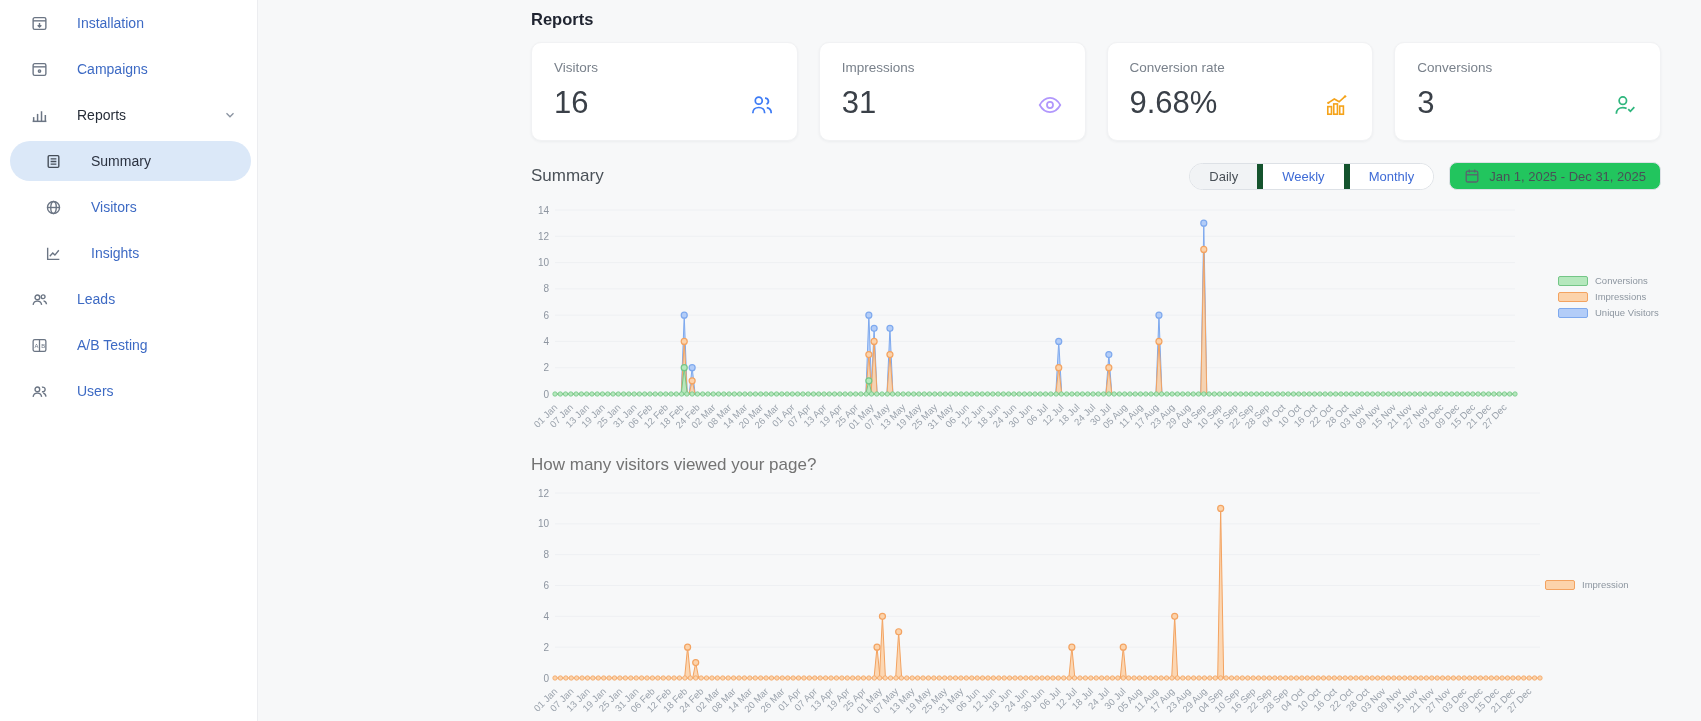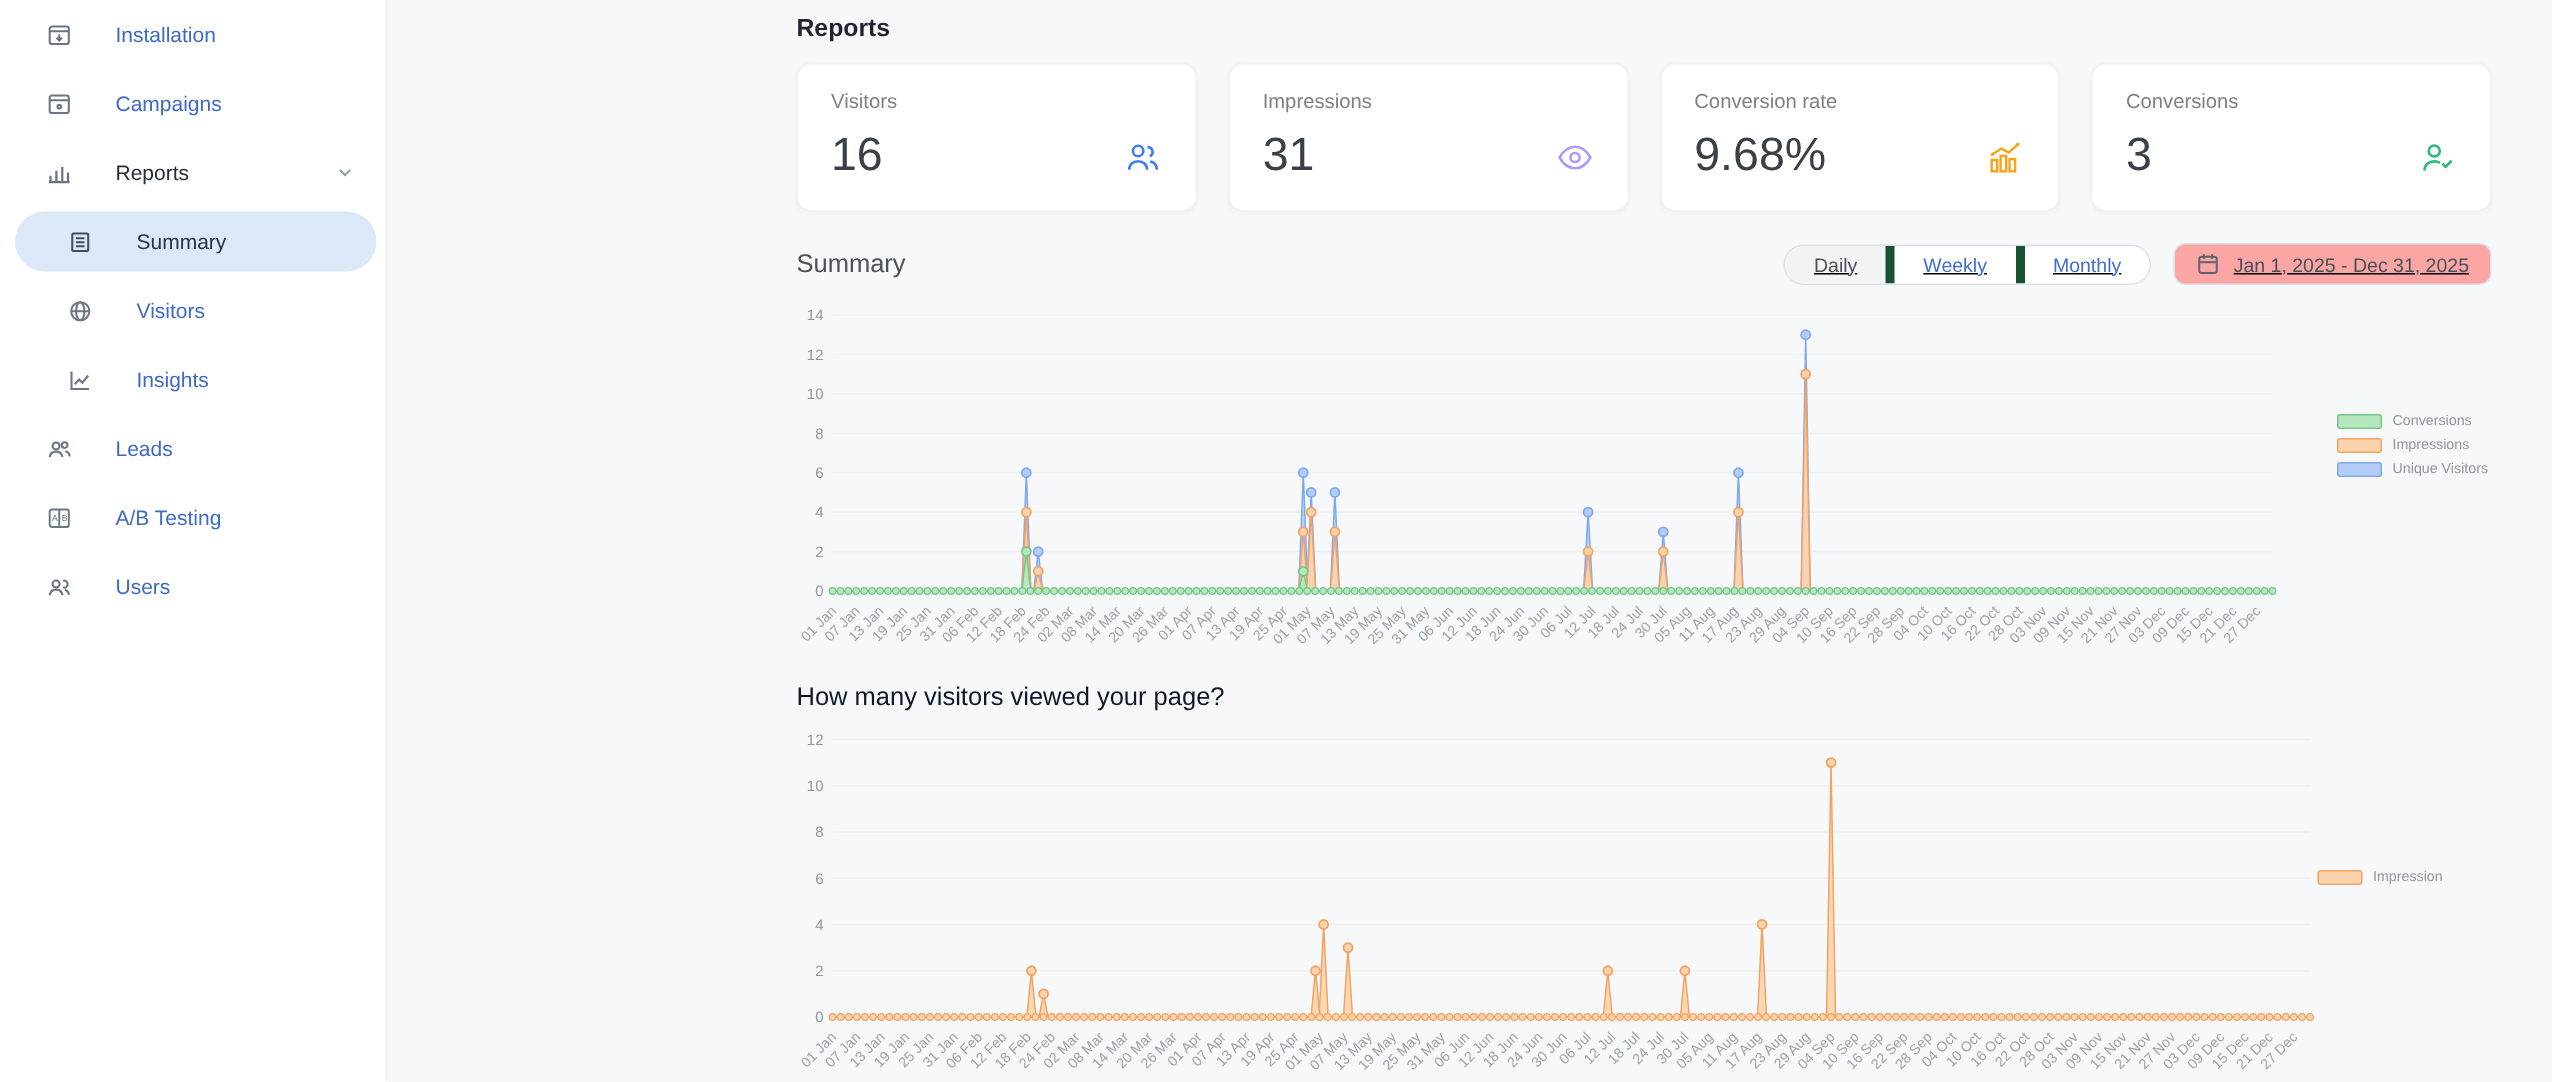--- a/index.html
+++ b/index.html
@@ -21,43 +21,43 @@
   .cards{display:flex;gap:21px;margin-top:13px;}
   .card{flex:1;background:#fff;border:1px solid #f1f2f4;border-radius:10px;
     padding:17px 22px 18px;height:99px;box-sizing:border-box;
     box-shadow:0 1px 3px rgba(25,35,60,.05);}
   .card-label{font-size:13.5px;color:#79818b;}
   .card-row{display:flex;justify-content:space-between;align-items:flex-end;margin-top:12px;}
   .card-value{font-size:31px;color:#3a4048;line-height:1;}
   .card-icon{display:flex;}
   .summary-row{display:flex;align-items:center;margin-top:20px;height:30px;}
   h2{margin:0;font-size:17px;font-weight:400;color:#4a5158;}
-  .controls{margin-left:auto;display:flex;align-items:center;gap:15px;text-decoration:underline;}
+  .controls{margin-left:auto;display:flex;align-items:center;gap:15px;}
   .toggle-group{display:inline-flex;border:1px solid #dde1e6;border-radius:999px;
     overflow:hidden;background:#fff;}
   .tg{border:none;background:#fff;padding:5px 19px;font-size:13px;color:#3e6bd6;
     font-family:inherit;cursor:pointer;}
   .tg + .tg{border-left:6px solid #14532d;}
   .tg.active{background:#f1f3f5;color:#495057;}
   .date-btn{display:inline-flex;align-items:center;gap:9px;border:1px solid #dde1e6;
-    border-radius:8px;background:#fca5a5;padding:5px 14px;font-size:13px;color:#495057;
+    border-radius:8px;background:#22c55e;padding:5px 14px;font-size:13px;color:#495057;
     font-family:inherit;cursor:pointer;}
   .chart-wrap{position:relative;margin-top:2px;height:250px;}
   .chart-wrap2{position:relative;margin-top:4px;height:243px;}
   svg.chart{display:block;}
   .ytick{font-size:10px;fill:#8d95a0;}
   .xtick{font-size:9.5px;fill:#9aa2ac;}
   .legend{position:absolute;display:flex;flex-direction:column;gap:5px;
     font-size:9.5px;color:#8d96a0;}
   #legend-0{left:1027px;top:82px;}
   #legend-1{left:1014px;top:100px;}
   .lrow{display:flex;align-items:center;}
   .sw{display:inline-block;width:30px;height:10px;border-radius:2px;margin-right:7px;
     box-sizing:border-box;}
-  h3{margin:12px 0 0;font-size:17px;font-weight:400;color:#0f172a;}
+  h3{margin:12px 0 0;font-size:17px;font-weight:400;color:#737373;}
 </style>
 </head>
 <body>
 
 <aside class="sidebar">
   <nav>
 
     <div class="nav-item">
       <span class="nicon">
         <svg width="17" height="17" viewBox="0 0 16 16" fill="none" stroke="#6b7584" stroke-width="1.3">

